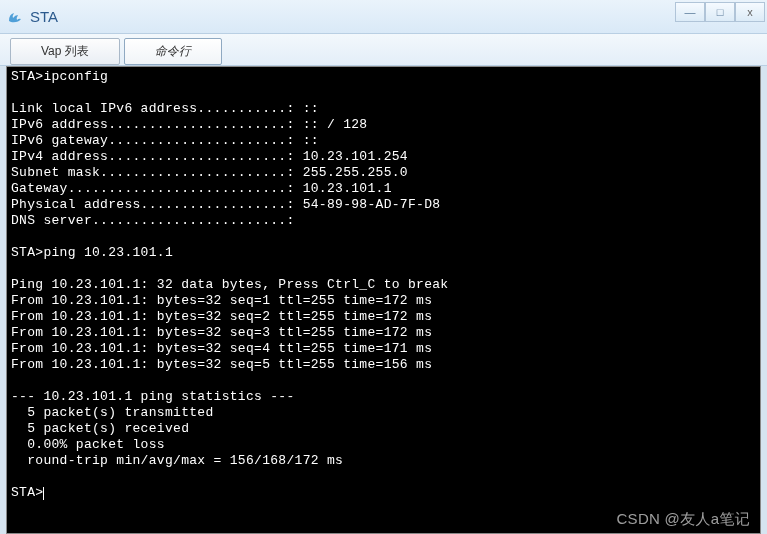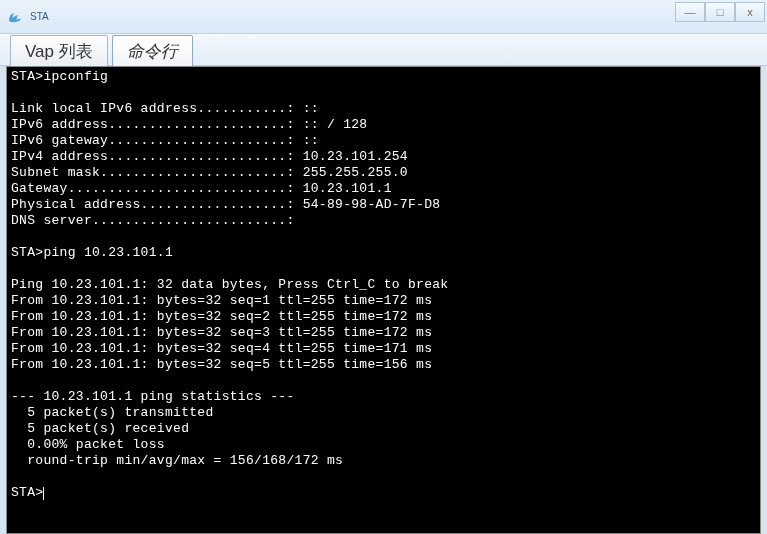--- a/index.html
+++ b/index.html
@@ -19,21 +19,21 @@
     align-items: center;
     padding: 0 6px;
     position: relative;
   }
   .app-icon {
     width: 18px; height: 18px;
     margin-right: 6px;
     display: inline-flex; align-items: center; justify-content: center;
   }
   .app-title {
-    font-size: 10px;
+    font-size: 15px;
     color: #2c5a8d;
     font-weight: 500;
   }
   .win-controls {
     position: absolute;
     right: 2px; top: 2px;
     display: flex;
     gap: 0;
   }
   .win-btn {
@@ -49,22 +49,22 @@
   .tab-bar {
     height: 32px;
     background: linear-gradient(#f3f8fc,#e3eef8);
     border-bottom: 1px solid #b9cfe3;
     display: flex;
     align-items: center;
     padding: 4px 10px 0 10px;
     gap: 4px;
   }
   .tab {
-    padding: 4px 14px;
-    font-size: 17px;
+    padding: 4px 30px;
+    font-size: 12px;
     color: #333;
     background: linear-gradient(#fdfdfd,#e9eef4);
     border: 1px solid #a9b8c8;
     border-radius: 2px;
     cursor: pointer;
   }
   .tab.active {
     background: linear-gradient(#ffffff,#f0f4f8);
     border-color: #8fa9c2;
     font-style: italic;
@@ -142,13 +142,14 @@
 From 10.23.101.1: bytes=32 seq=4 ttl=255 time=171 ms
 From 10.23.101.1: bytes=32 seq=5 ttl=255 time=156 ms
 
 --- 10.23.101.1 ping statistics ---
   5 packet(s) transmitted
   5 packet(s) received
   0.00% packet loss
   round-trip min/avg/max = 156/168/172 ms
 
 </span><span>STA&gt;</span><span class="cursor-caret"></span>
+  <div class="watermark">CSDN @友人a笔记</div>
 </div>
 
 </body></html>

